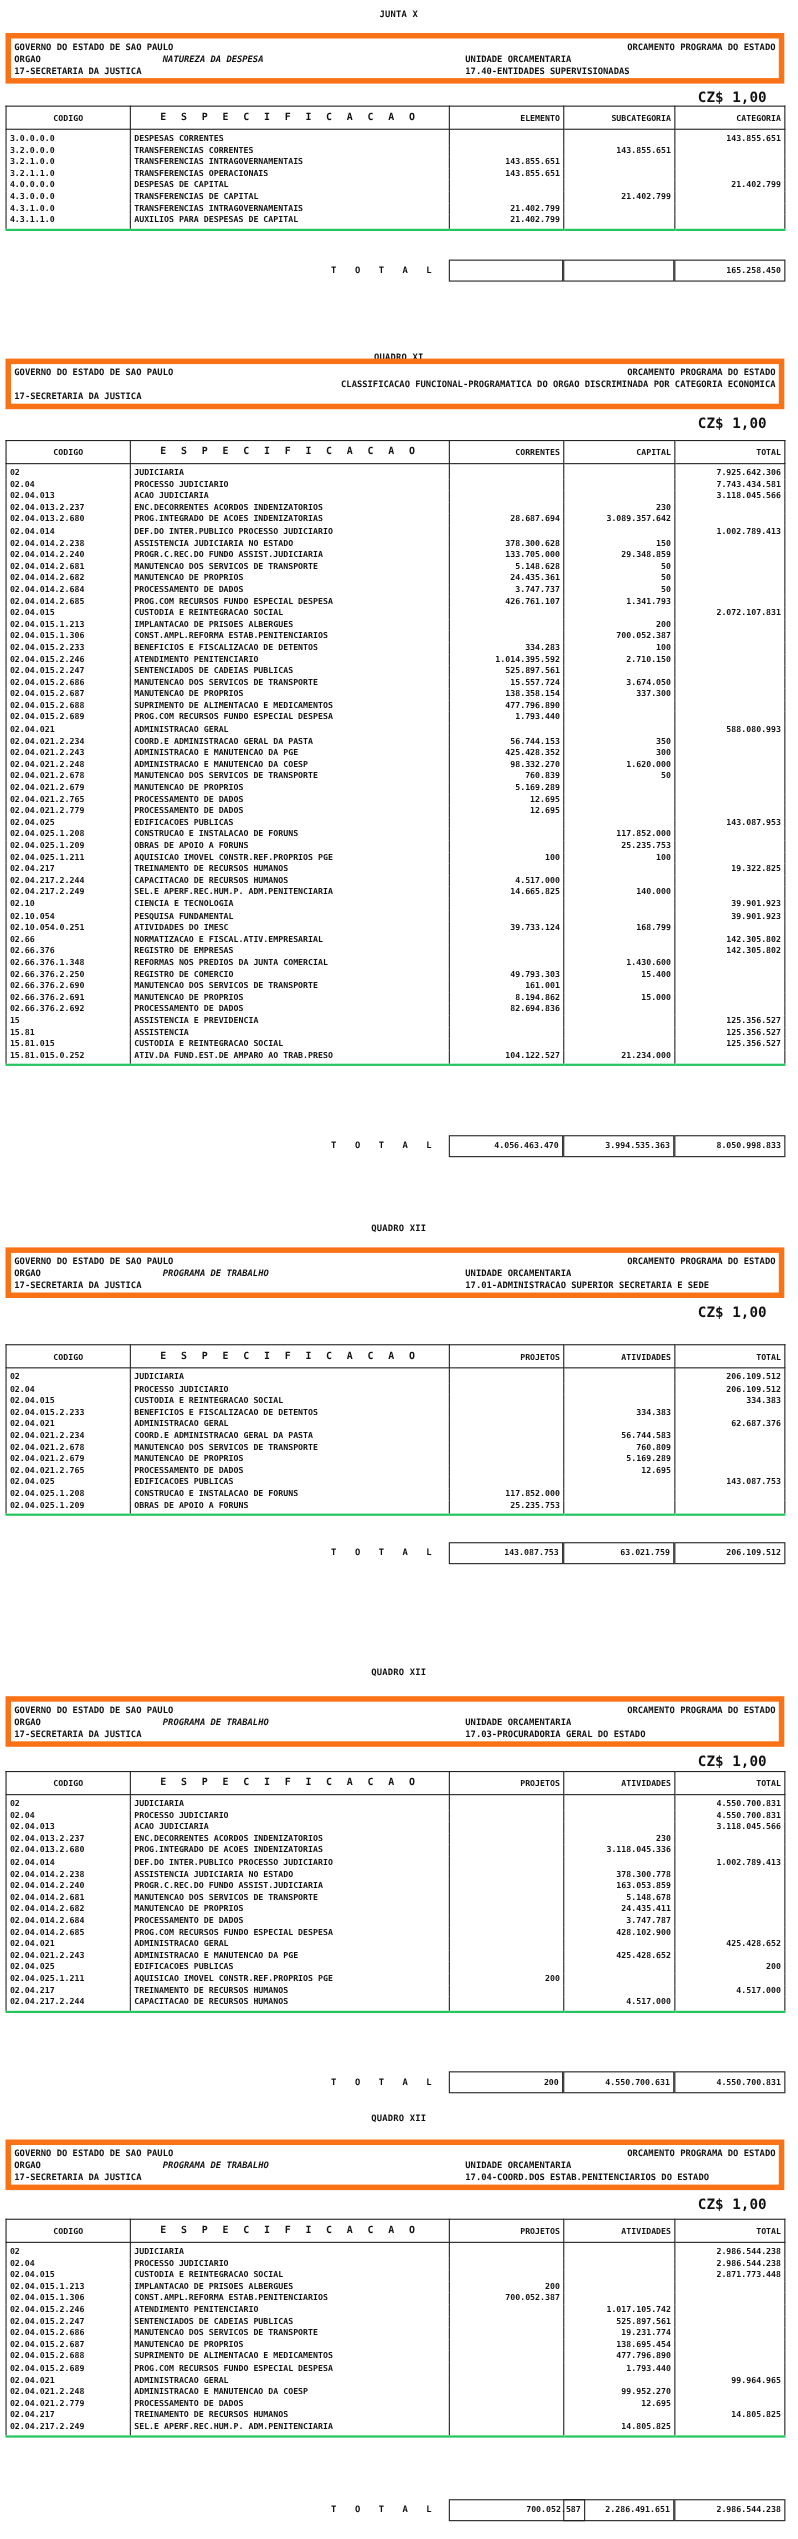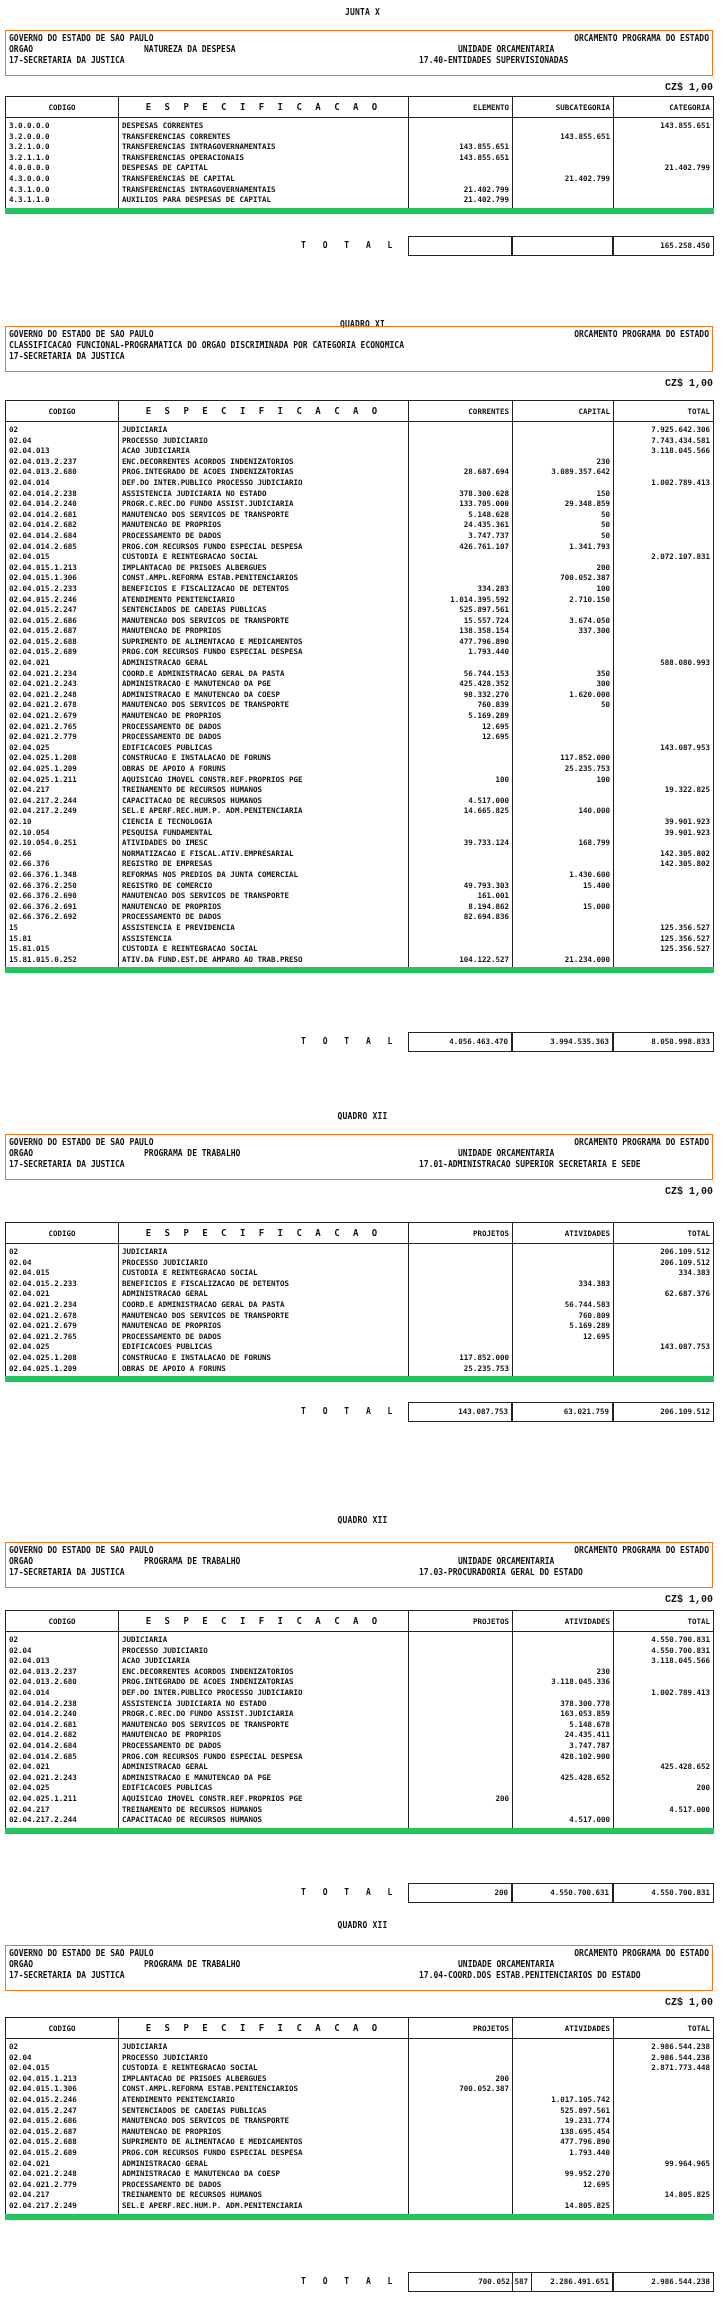--- a/index.html
+++ b/index.html
@@ -3,39 +3,39 @@
 <meta charset="utf-8">
 <style>
   html, body { margin: 0; padding: 0; background: #ffffff; }
   body {
     width: 725px; height: 2308px; position: relative; overflow: hidden;
     font-family: "DejaVu Sans Mono", monospace; color: #111; font-weight: bold;
   }
   .section { position: absolute; left: 0; width: 725px; }
   .quadro-title { text-align: center; font-size: 8px; letter-spacing: 0.2px; }
   .hdr-box {
-    position: absolute; left: 5px; width: 708px; border: 1px solid #f97316;
+    position: absolute; left: 5px; width: 708px; border: 5px solid #f97316;
     font-size: 8px; line-height: 11px; padding: 2px 3px; box-sizing: border-box;
   }
   .hdr-row { display: flex; justify-content: space-between; white-space: nowrap; }
   .hdr-row .l { width: 135px; }
-  .hdr-row .m { width: 314px; }
+  .hdr-row .m { width: 275px; font-style: italic; }
   .hdr-row .r { flex: 1; }
-  .hdr-center { text-align: left; }
+  .hdr-center { text-align: right; }
   .hdr-right { text-align: right; }
-  .currency { position: absolute; right: 12px; font-size: 10px; font-family: Liberation Mono, monospace; }
+  .currency { position: absolute; right: 28px; font-size: 13px; }
   table.grid {
     position: absolute; left: 5px; width: 708px; border-collapse: collapse;
     font-size: 7.5px; table-layout: fixed;
   }
   table.grid th, table.grid td { border-left: 1px solid #222; border-right: 1px solid #222; padding: 0 3px; white-space: nowrap; overflow: hidden; }
   table.grid thead th { border: 1px solid #222; height: 20px; font-weight: bold; }
   table.grid thead th.spec { letter-spacing: 4px; font-size: 9px; }
   table.grid tbody td { height: 10.6px; line-height: 10.6px; }
-  table.grid tbody tr:last-child td { border-bottom: 6px solid #22c55e; padding-bottom: 2px; }
+  table.grid tbody tr:last-child td { border-bottom: 2px solid #22c55e; padding-bottom: 2px; }
   table.grid tbody tr:first-child td { padding-top: 3px; }
   td.num, th.num { text-align: right; }
   th.code, th.spec { text-align: center; }
   td.code { padding-left: 2px; }
   .col-code { width: 113px; }
   .col-spec { width: 290px; }
   .col-a { width: 104px; }
   .col-b { width: 101px; }
   .col-c { width: 100px; }
   .total-row { position: absolute; left: 1px; width: 725px; height: 22px; font-size: 8px; }

